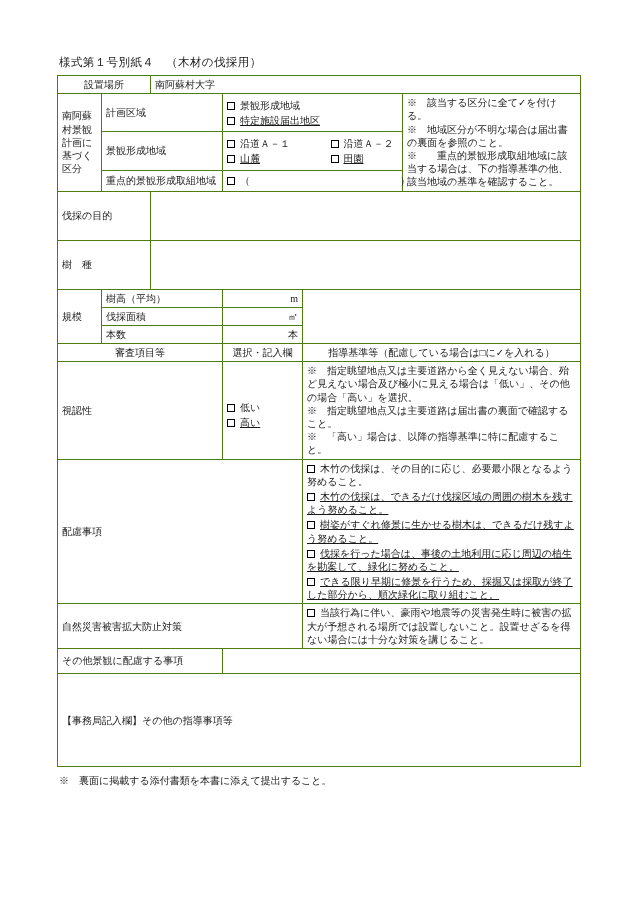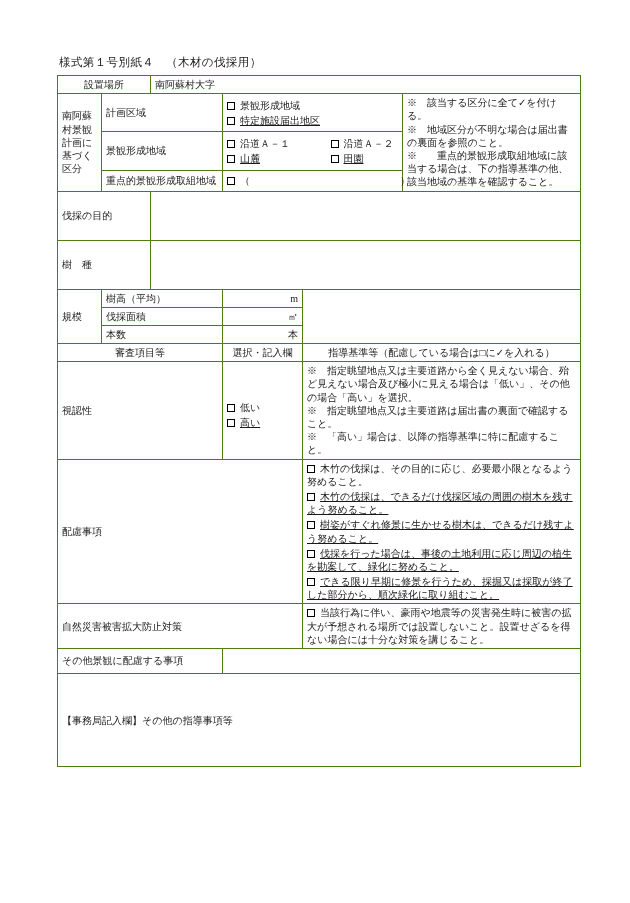--- a/index.html
+++ b/index.html
@@ -163,14 +163,15 @@
 
       <tr>
         <td colspan="6" class="bureau-box vlabel">
           <span class="bureau-txt">【事務局記入欄】その他の指導事項等</span>
         </td>
       </tr>
 
     </tbody>
   </table>
 
+  <div class="footnote">※　裏面に掲載する添付書類を本書に添えて提出すること。</div>
 
 </div>
 
 </body></html>

